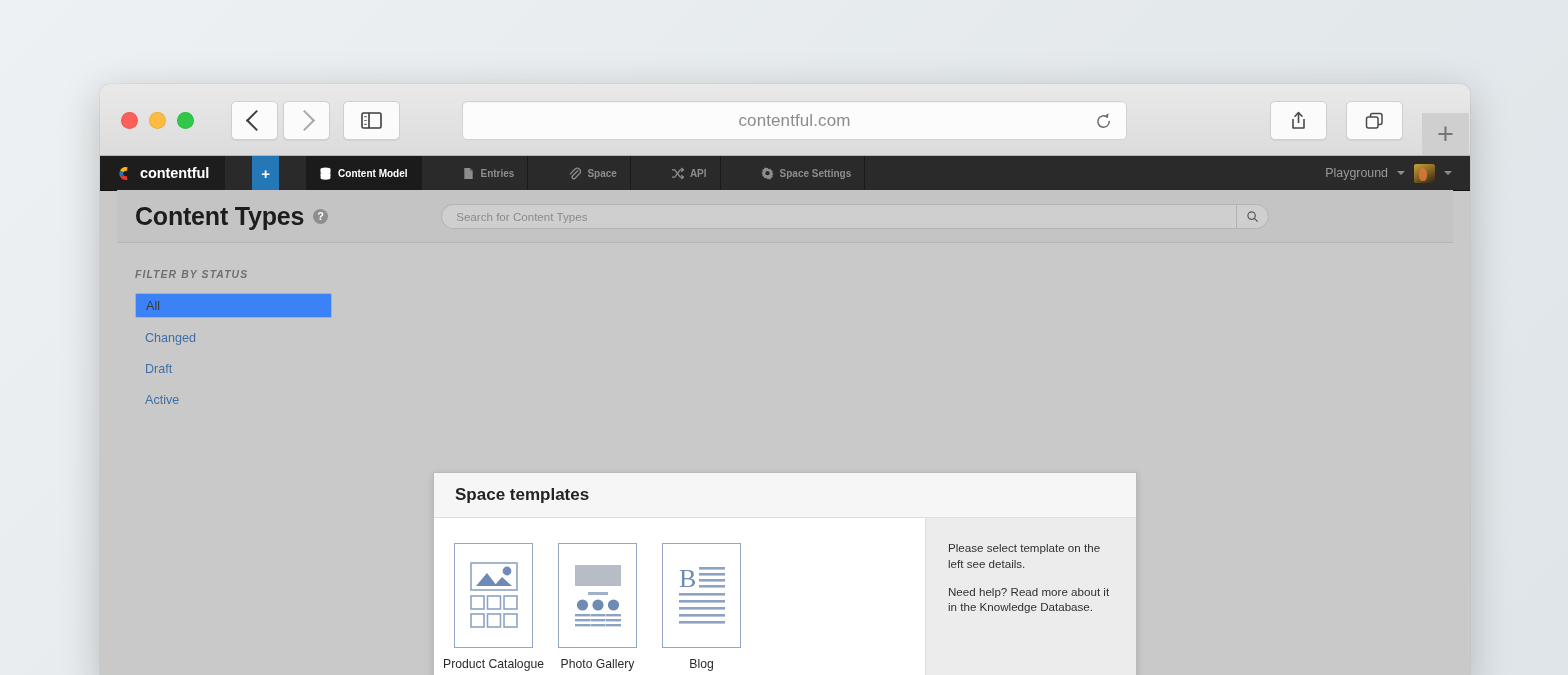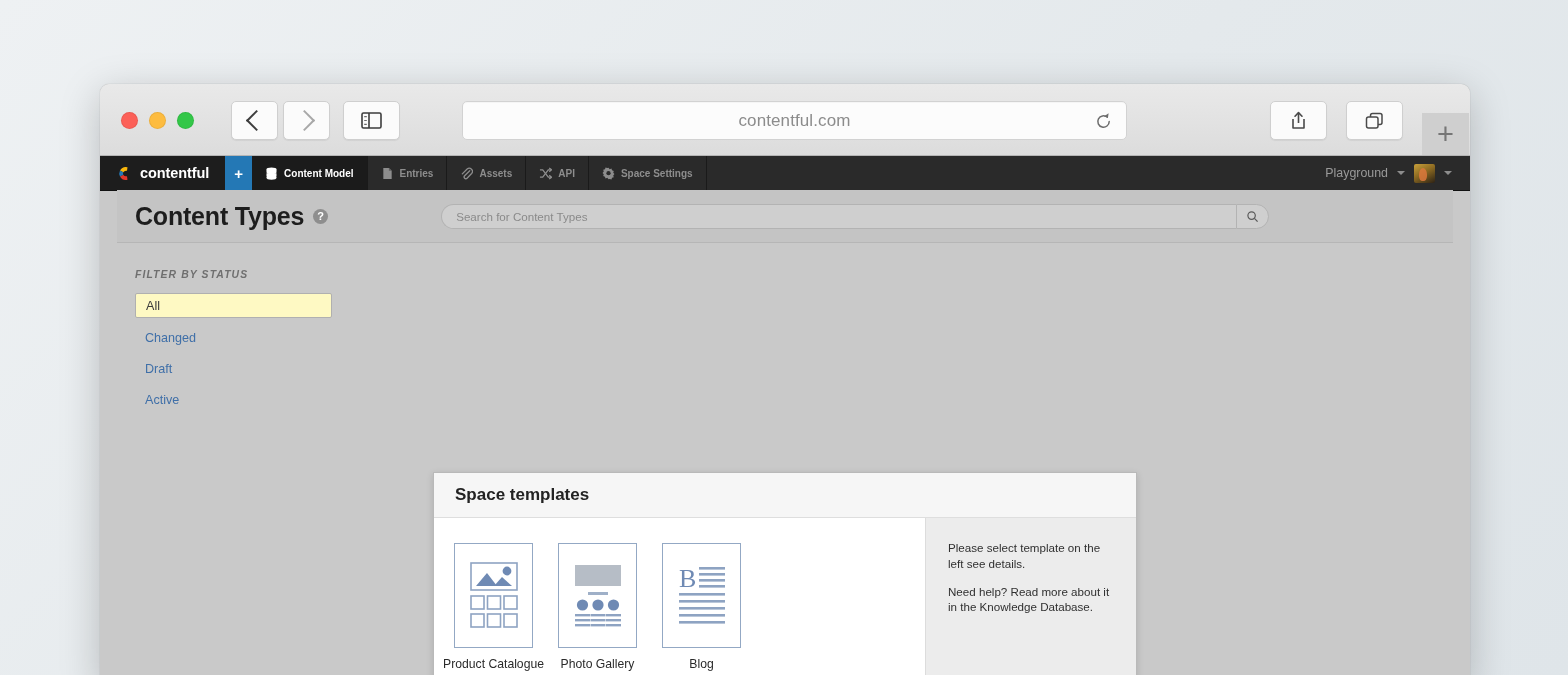--- a/index.html
+++ b/index.html
@@ -125,20 +125,21 @@
     overflow: hidden;
   }
 
   .topnav {
     position: relative;
     height: 34px;
     background: #2a2a2a;
     display: flex;
     align-items: stretch;
     border-bottom: 1px solid #111;
+    gap: 27px;
   }
 
   .brand {
     display: flex; align-items: center;
     padding: 0 16px 0 16px;
     gap: 7px;
     background: #1d1d1d;
   }
   .brand-logo { width: 17px; height: 17px; display:block; }
   .brand-name {
@@ -276,21 +277,21 @@
     display: flex; align-items: center;
     padding-left: 10px;
     font-size: 12.6px;
     color: #3f6fa8;
     width: 197px;
     box-sizing: border-box;
     margin-bottom: 8px;
     border-radius: 2px;
   }
   .filter-item.selected {
-    background: #fef9c3;
+    background: #3b82f6;
     border: 1px solid #b0b0b0;
     color: #3a3a3a;
     height: 25px;
   }
 
   
   .modal {
     position: absolute;
     left: 316px;
     top: 282px;
@@ -445,21 +446,21 @@
             <path d="M2.5 1 h6 l3 3 v9 h-9 z" fill="#8d8d8d"></path>
             <path d="M8.5 1 v3 h3 z" fill="#5f5f5f"></path>
           </svg>
           <span>Entries</span>
         </div>
 
         <div class="nav-item">
           <svg class="nav-icon" viewBox="0 0 14 14">
             <path d="M10.5 4 L5 9.5 a1.8 1.8 0 0 0 2.6 2.6 L12.5 7 a3.4 3.4 0 0 0-4.8-4.8 L2.5 7.4" fill="none" stroke="#8d8d8d" stroke-width="1.4" stroke-linecap="round"></path>
           </svg>
-          <span>Assets</span>
+          <span>Space</span>
         </div>
 
         <div class="nav-item">
           <svg class="nav-icon" viewBox="0 0 14 14">
             <path d="M1 3 h3 l6 8 h3" fill="none" stroke="#8d8d8d" stroke-width="1.4"></path>
             <path d="M1 11 h3 l6 -8 h3" fill="none" stroke="#8d8d8d" stroke-width="1.4"></path>
             <path d="M11 1 l2.5 2 l-2.5 2" fill="none" stroke="#8d8d8d" stroke-width="1.4"></path>
             <path d="M11 9 l2.5 2 l-2.5 2" fill="none" stroke="#8d8d8d" stroke-width="1.4"></path>
           </svg>
           <span>API</span>

